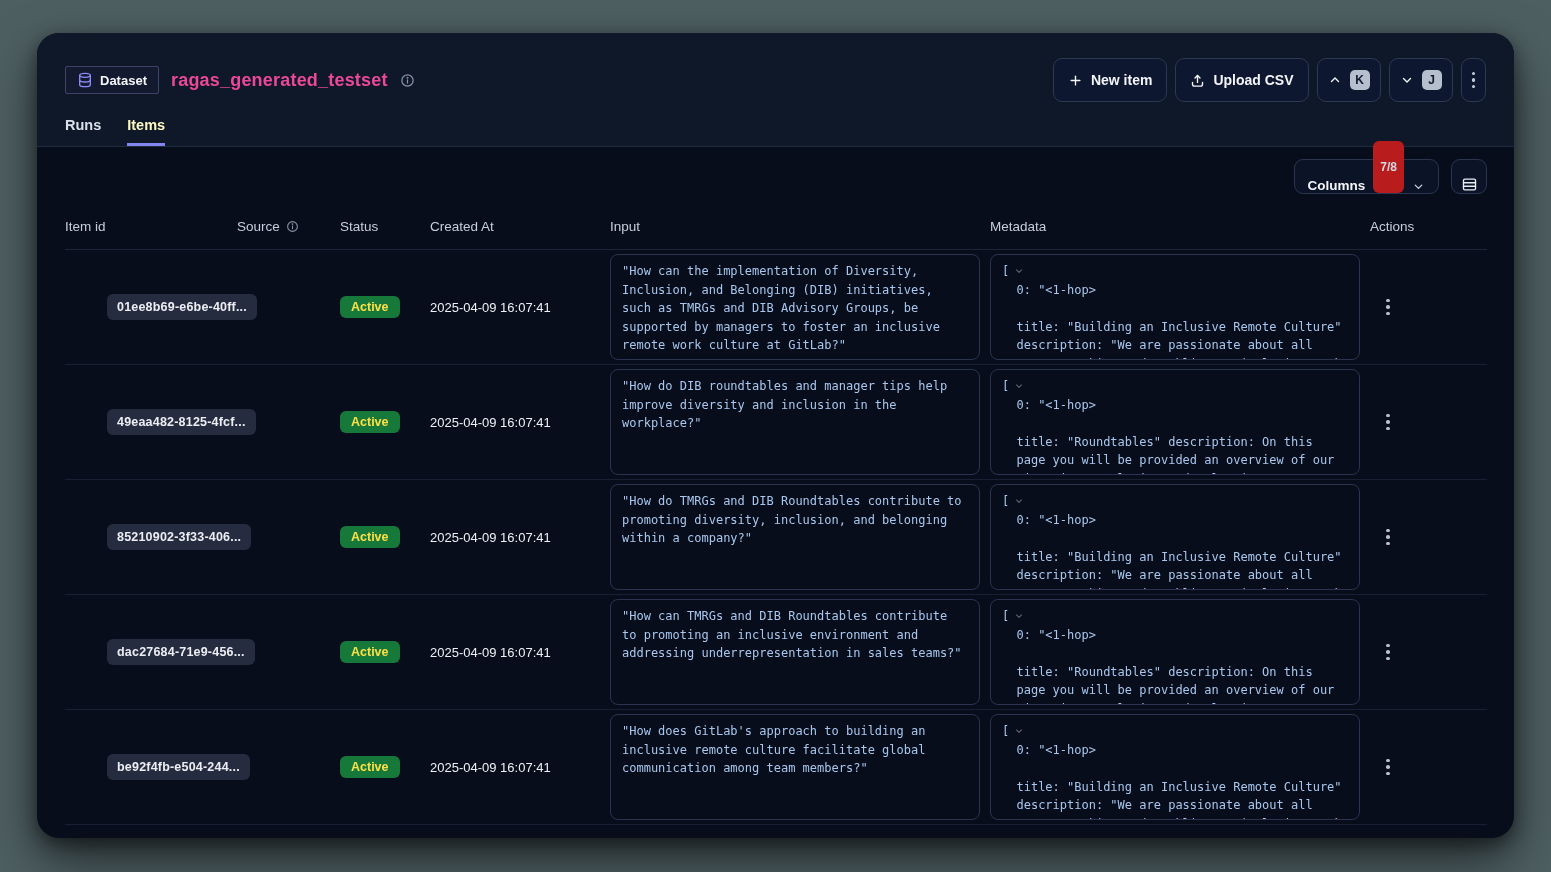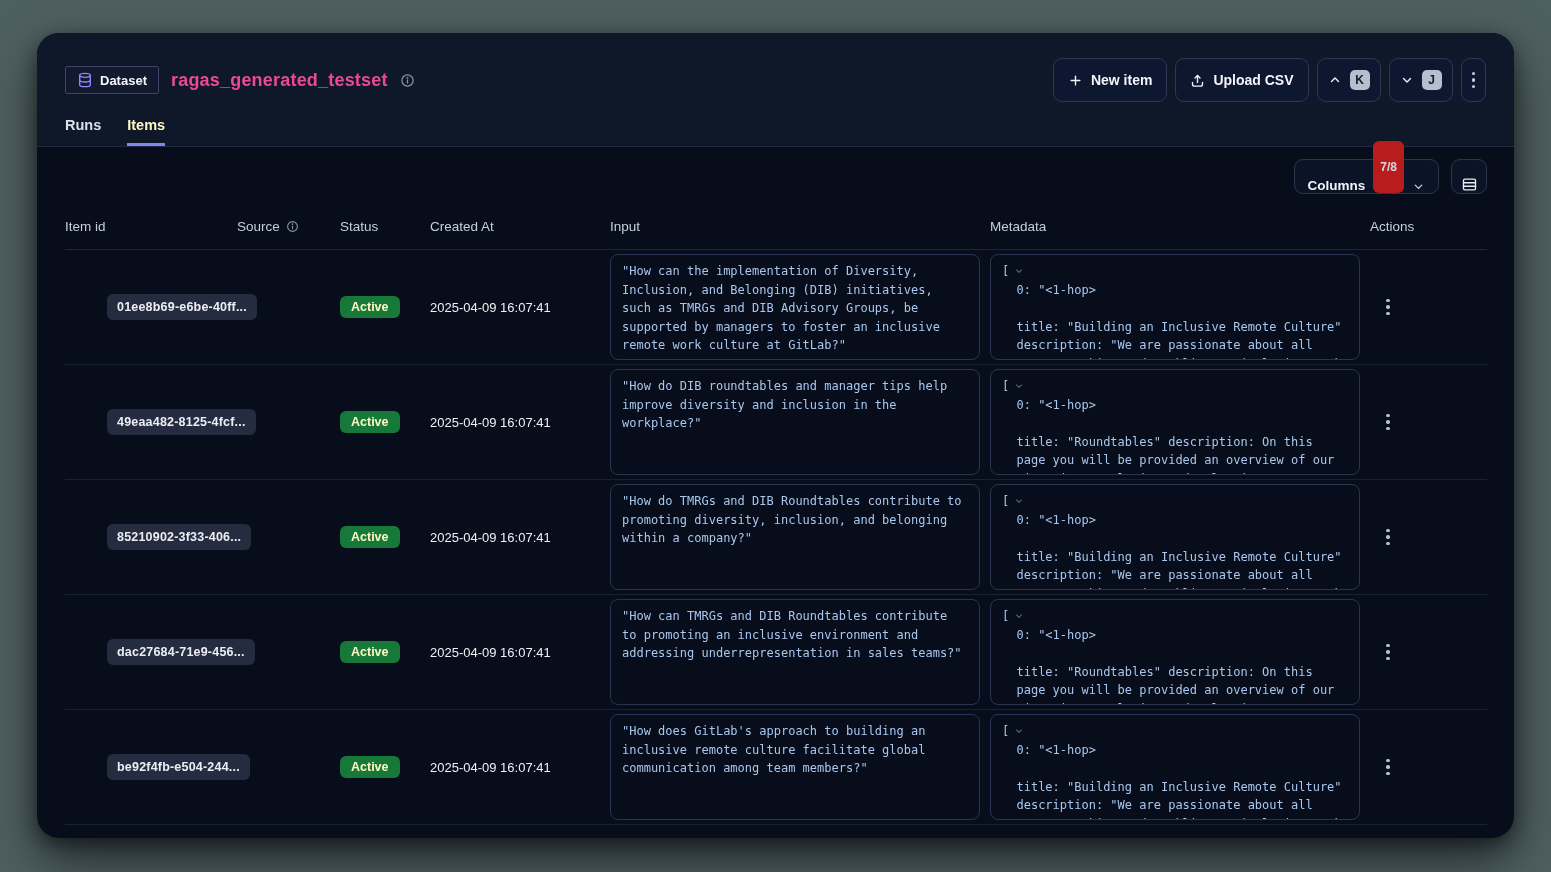--- a/index.html
+++ b/index.html
@@ -79,21 +79,21 @@
   .thead { height: 46px; border-bottom: 1px solid #1c2638; }
   .th { color: #c6cedd; font-size: 13.5px; font-weight: 500; white-space: nowrap; display: flex; align-items: center; gap: 6px; }
   .trow { height: 115px; border-bottom: 1px solid #182133; }
 
   .id-pill {
     display: inline-block; background: #262c3f; color: #eceef4; border-radius: 6px;
     padding: 6px 10px; font-size: 12.5px; font-weight: 700; letter-spacing: 0.2px;
     cursor: pointer; white-space: nowrap; margin-left: 42px;
   }
   .status-badge {
-    display: inline-block; background: #16793a; color: #fef9c3; border-radius: 6px;
+    display: inline-block; background: #16793a; color: #fde047; border-radius: 6px;
     padding: 4px 11px; font-size: 12.5px; font-weight: 600;
   }
   .created { color: #edf0f5; font-size: 13px; font-weight: 500; white-space: nowrap; }
 
   .cell-box {
     width: 370px; height: 106px; border: 1px solid #2a3450; border-radius: 8px;
     padding: 7px 11px; overflow: hidden;
     font-family: "DejaVu Sans Mono", "Liberation Mono", monospace;
     font-size: 12px; line-height: 18.5px; color: #a9c7ee;
   }

